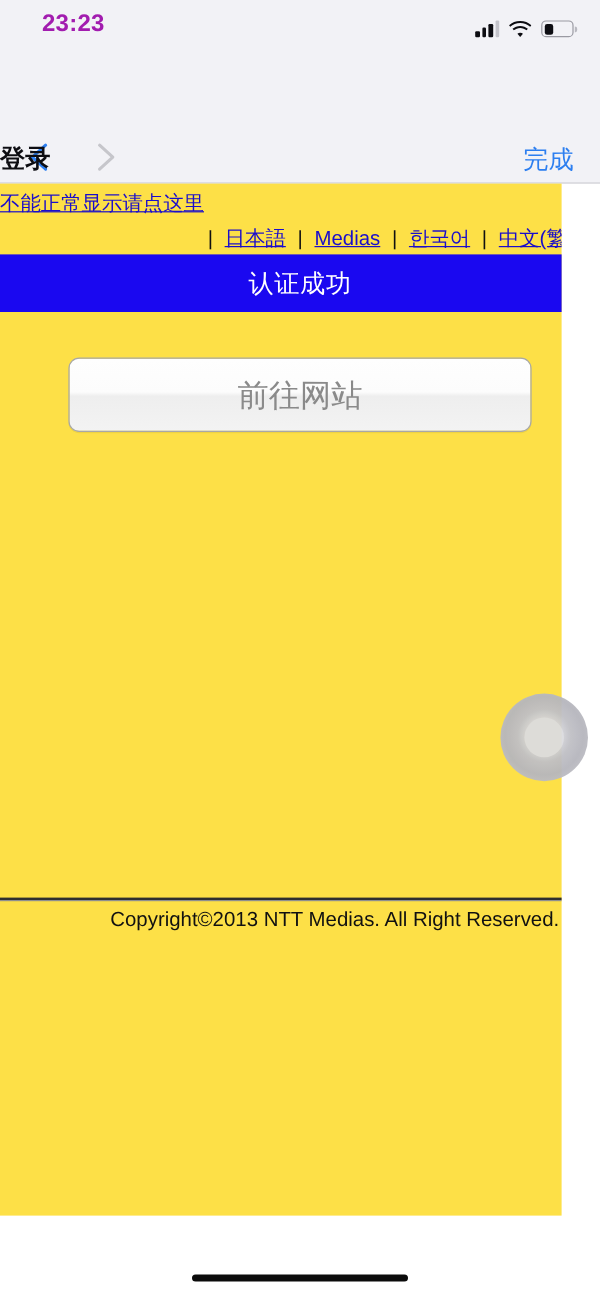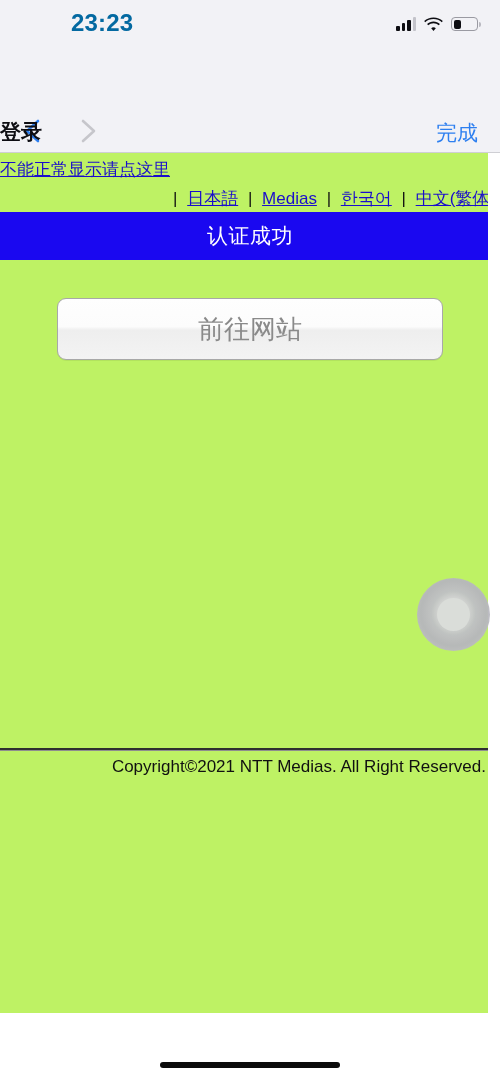--- a/index.html
+++ b/index.html
@@ -28,25 +28,24 @@
   .statusbar {
     position: absolute;
     left: 0; top: 0;
     width: 500px;
     height: 46px;
   }
   .status-time {
     position: absolute;
     left: 35px;
     top: 9px;
-    font-size: 24px;
+    font-size: 20px;
     font-weight: bold;
     letter-spacing: 0.2px;
-    color: #0369a1;
-    margin-left: 36px;
+    color: #a21caf;
   }
   .status-right {
     position: absolute;
     right: 22px;
     top: 14px;
     display: flex;
     align-items: center;
     gap: 8px;
     height: 20px;
   }
@@ -140,23 +139,22 @@
     font-size: 21px;
     color: #2d7ff0;
   }
 
   
   .webview {
     position: absolute;
     left: 0; top: 153px;
     width: 468px;
     height: 860px;
-    background: #bef264;
+    background: #fde047;
     overflow: hidden;
-    padding-left: 20px;
   }
 
   .retry-link {
     position: absolute;
     left: 0;
     top: 5px;
     font-size: 17px;
     color: #1a0dcc;
     text-decoration: underline;
     white-space: nowrap;
@@ -331,17 +329,17 @@
     <span class="sep">|</span>
     <a href="#">中文(繁体字)</a>
   </div>
 
   <div class="success-banner">认证成功</div>
 
 
   <div class="goto-button">前往网站</div>
 
   <div class="footer-rule"></div>
-  <div class="footer-text">Copyright©2021 NTT Medias. All Right Reserved.</div>
+  <div class="footer-text">Copyright©2013 NTT Medias. All Right Reserved.</div>
 </div>
 
 <div class="assistive-touch"></div>
 <div class="home-indicator"></div>
 
 </body></html>

